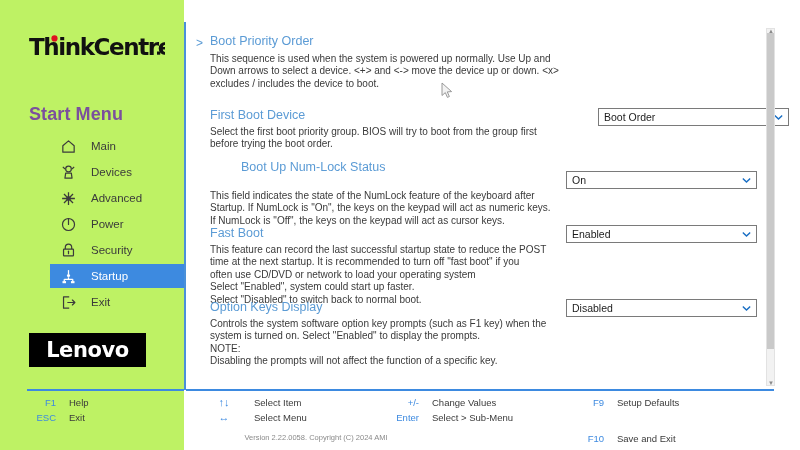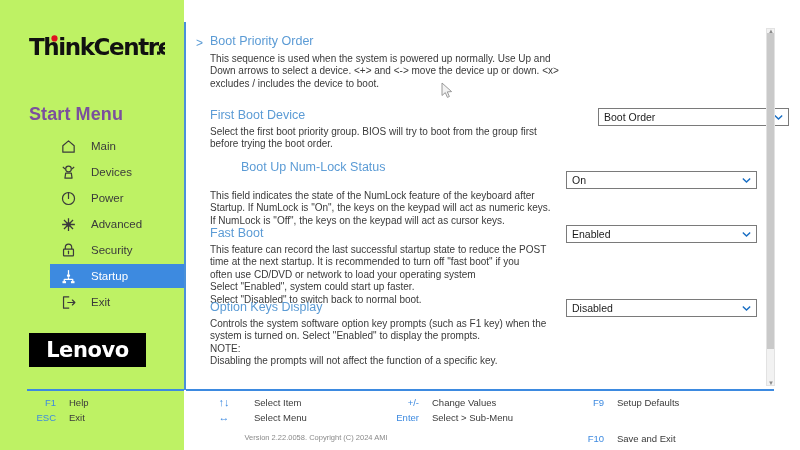--- a/index.html
+++ b/index.html
@@ -292,36 +292,36 @@
             <circle cx="12" cy="7" r="4"></circle>
             <path d="M7 7 L4 4 M17 7 L20 4"></path>
             <path d="M8 13 H16 L17 20 H7 Z" stroke-linejoin="round"></path>
           </svg>
         </span>
         <span class="nav-label">Devices</span>
       </div>
 
       <div class="nav-item">
         <span class="nav-icon">
+          <svg width="17" height="17" viewBox="0 0 24 24" fill="none" stroke="#3b3b3b" stroke-width="1.8">
+            <path d="M12 3 V21 M3 12 H21 M5.6 5.6 L18.4 18.4 M18.4 5.6 L5.6 18.4"></path>
+            <circle cx="12" cy="12" r="3.2" fill="#3b3b3b" stroke="none"></circle>
+          </svg>
+        </span>
+        <span class="nav-label">Advanced</span>
+      </div>
+
+      <div class="nav-item">
+        <span class="nav-icon">
           <svg width="17" height="17" viewBox="0 0 24 24" fill="none" stroke="#3b3b3b" stroke-width="1.7">
             <circle cx="12" cy="12" r="8.5"></circle>
             <path d="M12 3.5 V12" stroke-linecap="round"></path>
           </svg>
         </span>
         <span class="nav-label">Power</span>
-      </div>
-
-      <div class="nav-item">
-        <span class="nav-icon">
-          <svg width="17" height="17" viewBox="0 0 24 24" fill="none" stroke="#3b3b3b" stroke-width="1.8">
-            <path d="M12 3 V21 M3 12 H21 M5.6 5.6 L18.4 18.4 M18.4 5.6 L5.6 18.4"></path>
-            <circle cx="12" cy="12" r="3.2" fill="#3b3b3b" stroke="none"></circle>
-          </svg>
-        </span>
-        <span class="nav-label">Advanced</span>
       </div>
 
       <div class="nav-item">
         <span class="nav-icon">
           <svg width="17" height="17" viewBox="0 0 24 24" fill="none" stroke="#3b3b3b" stroke-width="1.7">
             <path d="M7.5 10 V7.5 a4.5 4.5 0 0 1 9 0 V10"></path>
             <rect x="5" y="10" width="14" height="9.5" rx="0.8"></rect>
             <path d="M12 13 V16.5" stroke-linecap="round"></path>
           </svg>
         </span>

